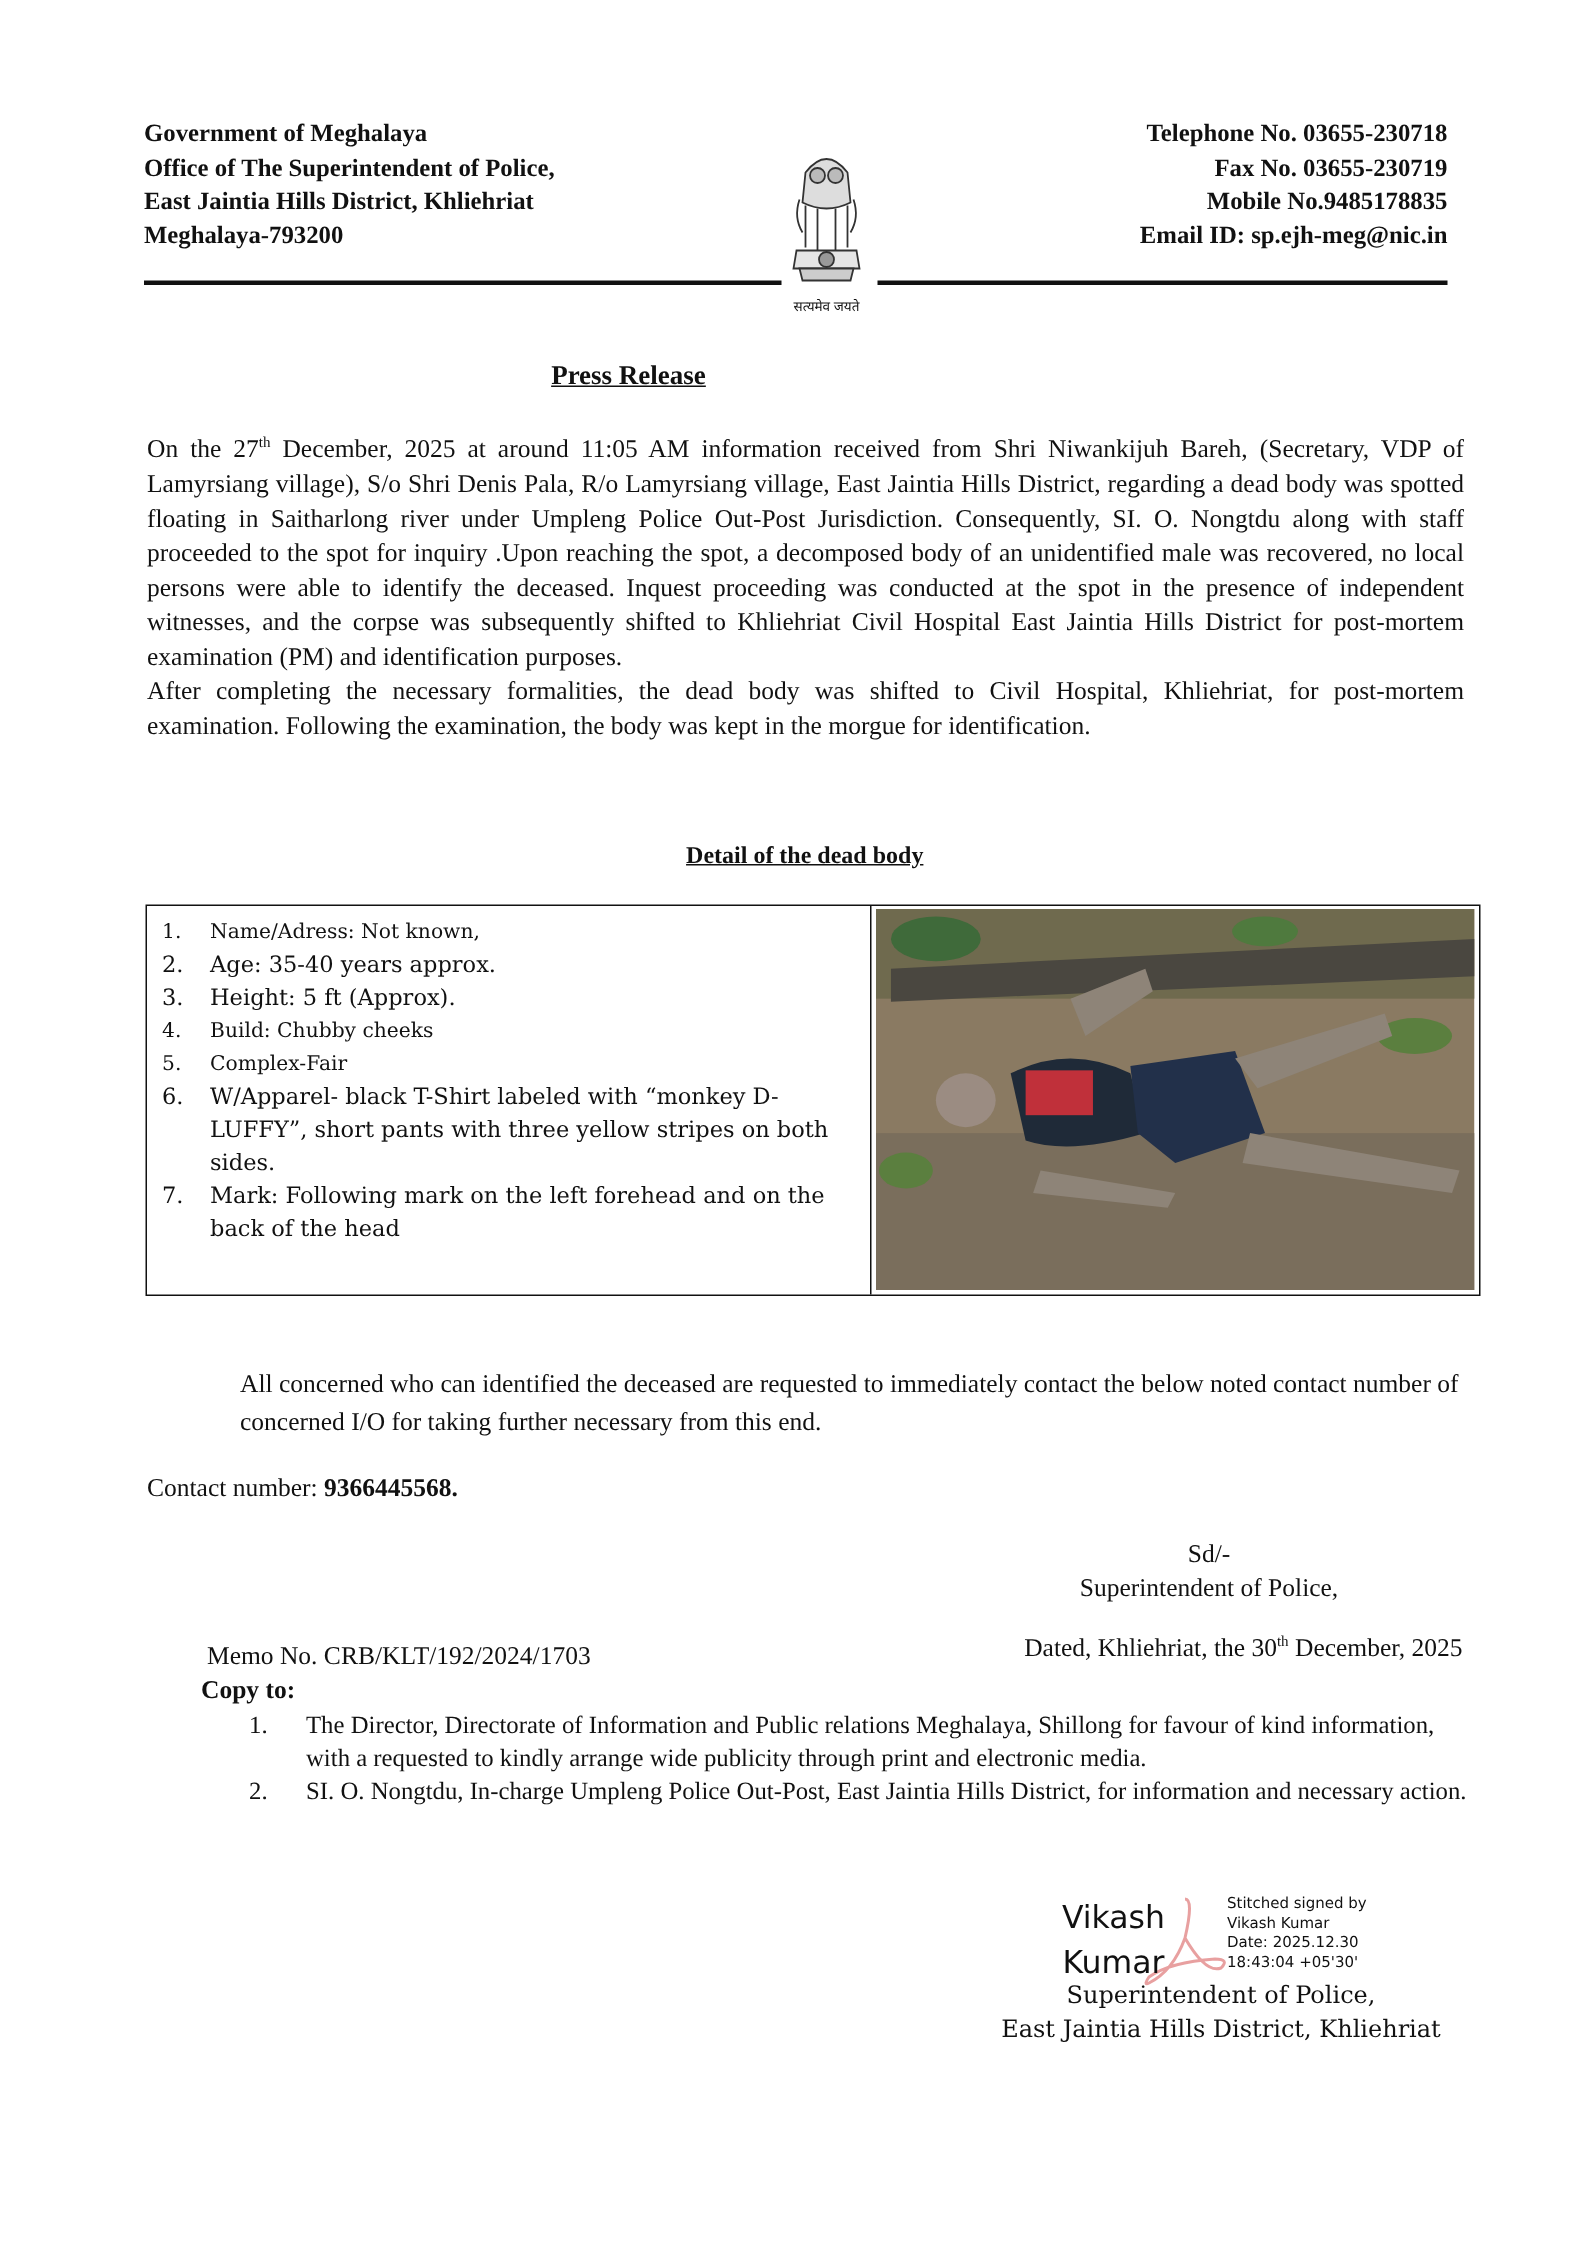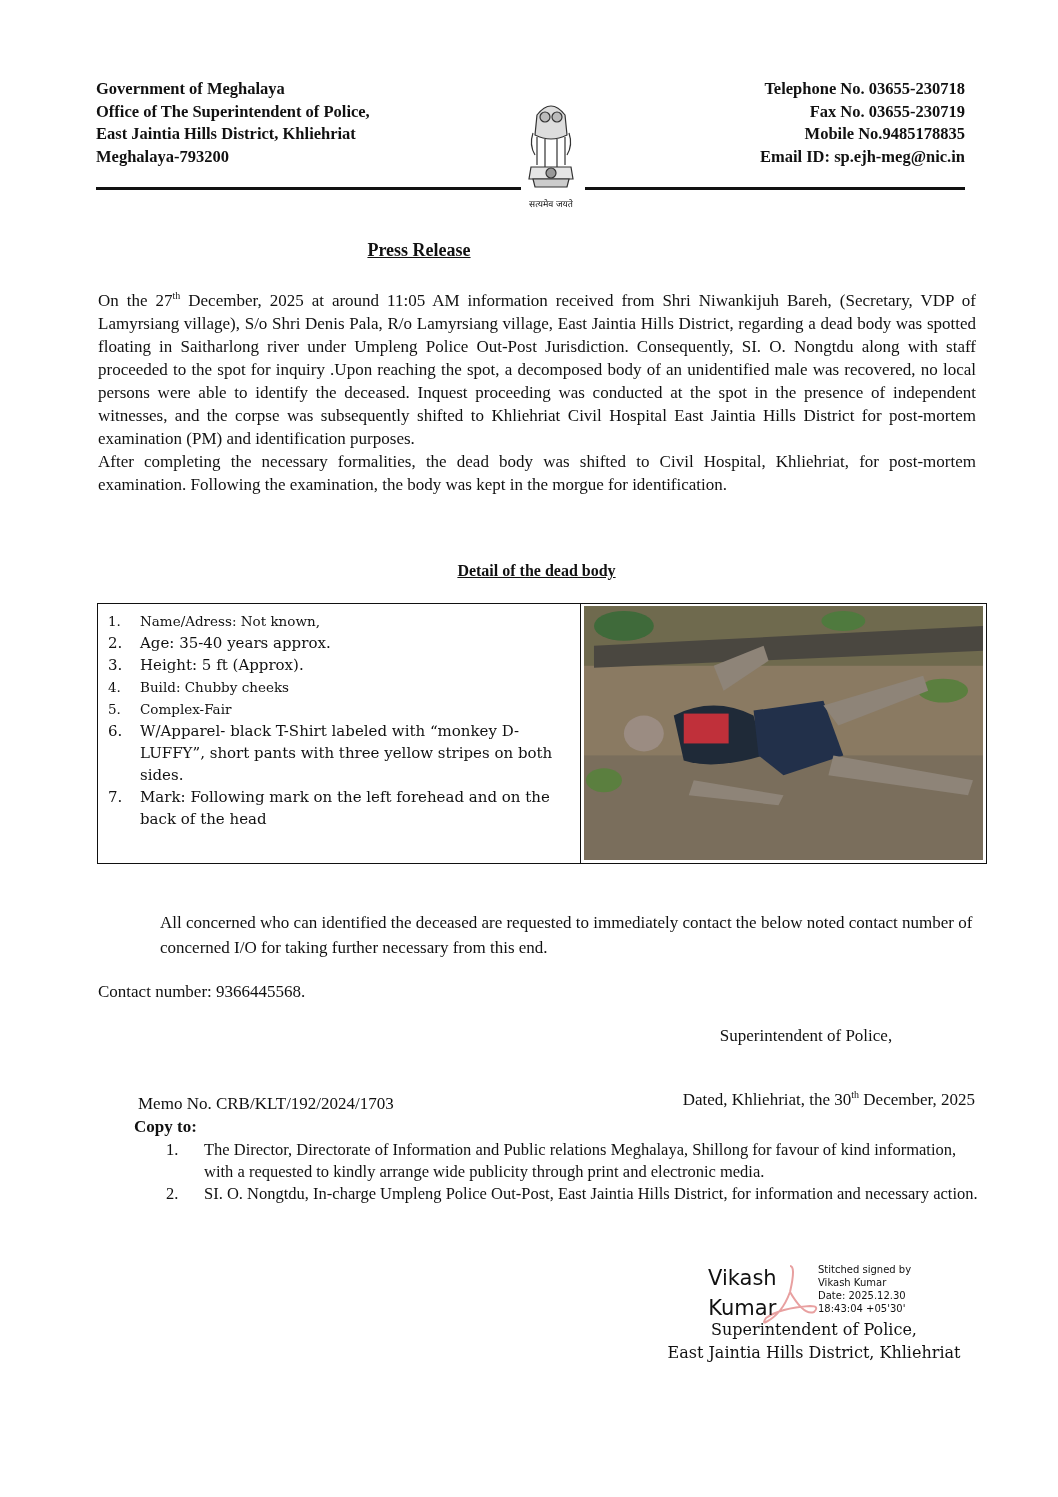--- a/index.html
+++ b/index.html
@@ -29,21 +29,21 @@
   .tcell-right { flex: 1; padding: 2px 3px 3px 3px; box-sizing: border-box; }
   .dlist { list-style: none; margin: 0; padding: 0; font-family: "DejaVu Serif", serif; font-size: 15px; line-height: 22px; }
   .dlist li { display: flex; }
   .dlist .num { width: 32px; flex-shrink: 0; }
   .dlist .txt { flex: 1; }
   .dlist li.small { font-size: 13.5px; }
   .photo { width: 100%; height: 100%; display: block; }
   .notice { left: 98px; top: 910px; width: 880px; font-family: "Liberation Serif", serif; font-size: 17px; line-height: 25px; }
   .notice .indent { padding-left: 62px; }
   .contact { left: 98px; top: 982px; font-family: "Liberation Serif", serif; font-size: 17px; }
-  .contact b { font-weight: normal; }
+  .contact b { font-weight: bold; }
   .sig-block { left: 610px; top: 1025px; width: 392px; text-align: center; font-family: "Liberation Serif", serif; font-size: 17px; line-height: 22.5px; }
   .memo { left: 138px; top: 1094px; font-family: "Liberation Serif", serif; font-size: 17px; }
   .dated { right: 83px; top: 1089px; font-family: "Liberation Serif", serif; font-size: 17px; }
   .copyto { left: 134px; top: 1117px; font-family: "Liberation Serif", serif; font-weight: bold; font-size: 17px; }
   .copylist { left: 166px; top: 1139px; width: 812px; font-family: "Liberation Serif", serif; font-size: 16.5px; line-height: 22px; margin: 0; padding: 0; list-style: none; }
   .copylist li { display: flex; margin-bottom: 0; }
   .copylist .num { width: 38px; flex-shrink: 0; }
   .copylist .txt { flex: 1; }
   .dsig-name { left: 708px; top: 1263px; font-family: "DejaVu Sans", sans-serif; font-size: 21px; line-height: 30px; text-align: center; }
   .dsig-detail { left: 818px; top: 1263px; font-family: "DejaVu Sans", sans-serif; font-size: 10px; line-height: 13px; }
@@ -151,20 +151,21 @@
 </div>
 
 <div class="abs notice">
   <div class="indent">All concerned who can identified the deceased are requested to immediately contact the below noted contact number of concerned I/O for taking further necessary from this end.</div>
 </div>
 <div class="abs contact">
   <span>Contact number: </span><b>9366445568.</b>
 </div>
 
 <div class="abs sig-block">
+  <div>Sd/-</div>
   <div>Superintendent of Police,</div>
 </div>
 
 <div class="abs memo">Memo No. CRB/KLT/192/2024/1703</div>
 <div class="abs dated"><span>Dated, Khliehriat, the 30</span><sup style="font-size:10px">th</sup><span> December, 2025</span></div>
 
 <div class="abs copyto">Copy to:</div>
 <ul class="abs copylist">
   <li>
       <span class="num">1.</span>

